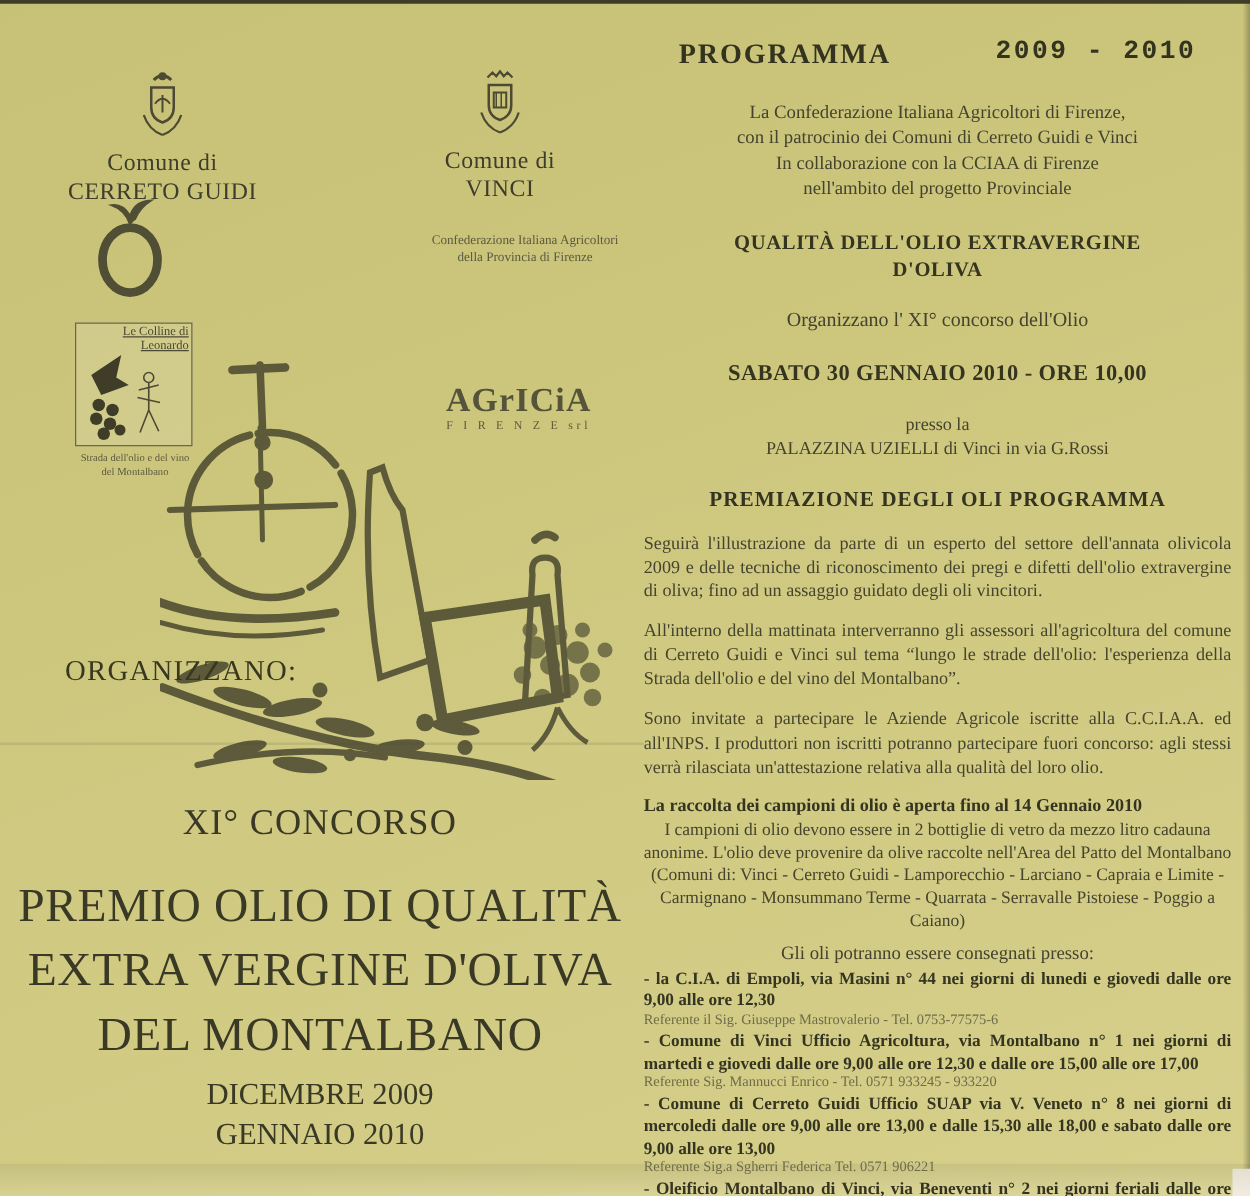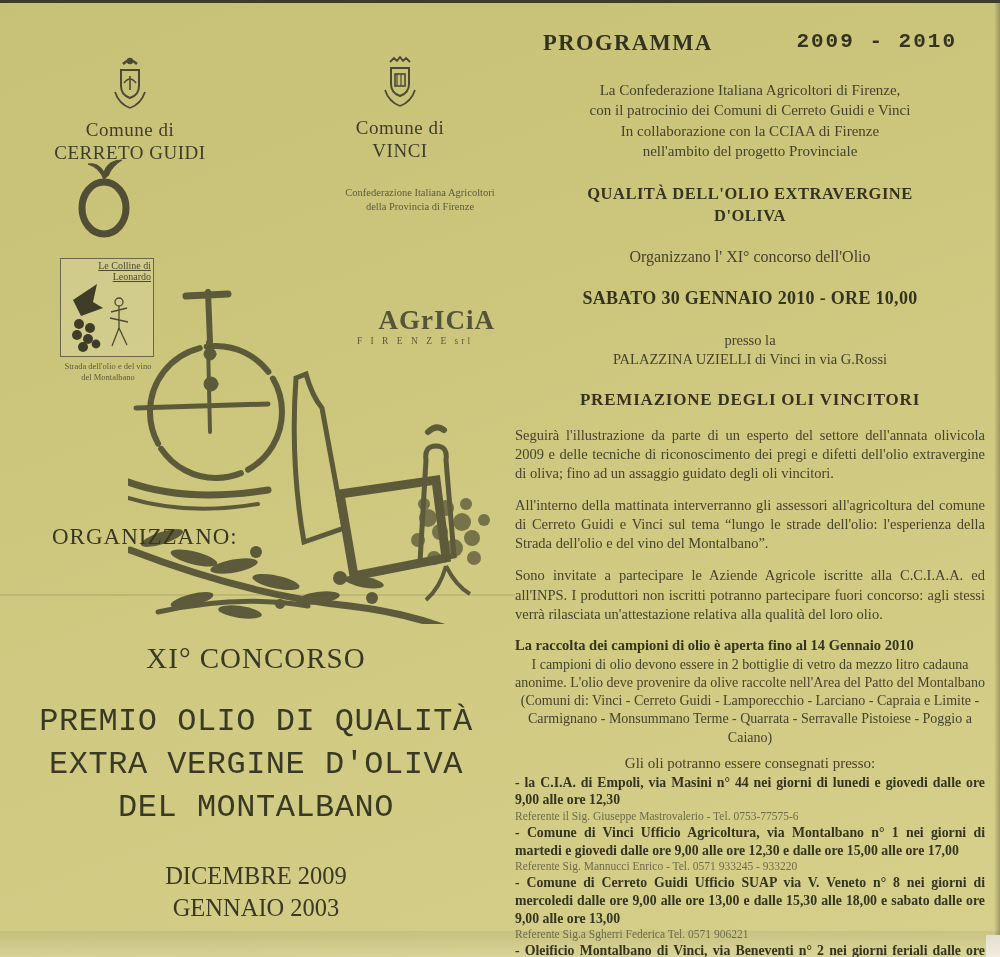--- a/index.html
+++ b/index.html
@@ -18,25 +18,25 @@
   .crease{position:absolute;left:0;top:594px;width:515px;height:2px;background:rgba(90,88,50,.15);}
 
   .abs{position:absolute;}
   .center{text-align:center;}
 
   
   .comune-label{font-size:19px;letter-spacing:.5px;line-height:1.25;}
   .comune-name{font-size:19px;letter-spacing:.5px;}
   .logo-caption{font-size:10.5px;color:#5c5a3e;line-height:1.35;}
   .cia-word{font-size:36px;font-weight:bold;font-style:italic;color:#55533a;letter-spacing:-2px;}
-  .agricia-word{font-size:27px;font-weight:bold;color:#55533a;letter-spacing:1px;text-align:right;}
+  .agricia-word{font-size:27px;font-weight:bold;color:#55533a;letter-spacing:1px;}
   .agricia-sub{font-size:9.5px;letter-spacing:3px;color:#5c5a3e;}
   .organizzano{font-size:23px;letter-spacing:1px;color:#38371f;}
   .concorso{font-size:29px;letter-spacing:1px;color:#3a3926;}
-  .big-title{font-size:32px;line-height:1.35;letter-spacing:.5px;color:#3a3926;font-family:Liberation Mono, monospace;}
+  .big-title{font-size:38px;line-height:1.35;letter-spacing:.5px;color:#3a3926;}
   .dates{font-size:24.5px;line-height:1.3;color:#3a3926;}
   .colline-box{width:88px;border:1px solid #6a684a;padding:2px;background:rgba(255,255,255,.12);}
   .colline-title{font-size:10px;color:#4c4a32;line-height:1.05;text-align:right;text-decoration:underline;}
 
   
   .rcol{position:absolute;left:515px;top:30px;width:470px;}
   .prog-row{display:flex;justify-content:space-between;padding:0 28px 0 28px;margin-bottom:24px;}
   .prog-title{font-size:22.5px;font-weight:bold;letter-spacing:1.5px;color:#34331f;}
   .prog-years{font-size:21px;font-weight:bold;color:#34331f;letter-spacing:2px;font-family:Liberation Mono, monospace;}
   .intro{font-size:15px;line-height:1.35;white-space:pre-line;margin-bottom:22px;color:#44432d;}
@@ -208,21 +208,21 @@
   <div class="abs center concorso" style="left:0;top:642px;width:512px;">XI° CONCORSO</div>
 
   <div class="abs center big-title" style="left:0;top:700px;width:512px;">
     <div>PREMIO OLIO DI QUALITÀ</div>
     <div>EXTRA VERGINE D'OLIVA</div>
     <div>DEL MONTALBANO</div>
   </div>
 
   <div class="abs center dates" style="left:0;top:860px;width:512px;">
     <div>DICEMBRE 2009</div>
-    <div>GENNAIO 2003</div>
+    <div>GENNAIO 2010</div>
   </div>
 
   <div class="rcol">
 
     <div class="prog-row">
       <span class="prog-title">PROGRAMMA</span>
       <span class="prog-years">2009 - 2010</span>
     </div>
 
     <div class="intro center">La Confederazione Italiana Agricoltori di Firenze,
@@ -232,21 +232,21 @@
 
     <div class="h-bold center qualita" style="max-width:360px;margin-left:auto;margin-right:auto;text-align:center;">QUALITÀ DELL'OLIO EXTRAVERGINE D'OLIVA</div>
 
     <div class="organizza-line center">Organizzano l' XI° concorso dell'Olio</div>
 
     <div class="sabato center">SABATO 30 GENNAIO 2010  - ORE 10,00</div>
 
     <div class="presso center">presso la
 PALAZZINA UZIELLI di Vinci in via G.Rossi</div>
 
-    <div class="premiazione center">PREMIAZIONE DEGLI OLI VINCITORI</div>
+    <div class="premiazione center">PREMIAZIONE DEGLI OLI PROGRAMMA</div>
 
     <div class="para">Seguirà l'illustrazione da parte di un esperto del settore dell'annata olivicola 2009 e delle tecniche di riconoscimento dei pregi e difetti dell'olio extravergine di oliva; fino ad un assaggio guidato degli oli vincitori.</div>
     <div class="para">All'interno della mattinata interverranno gli assessori all'agricoltura del comune di Cerreto Guidi e Vinci sul tema “lungo le strade dell'olio: l'esperienza della Strada dell'olio e del vino del Montalbano”.</div>
     <div class="para">Sono invitate a partecipare le Aziende Agricole iscritte alla C.C.I.A.A. ed all'INPS. I produttori non iscritti potranno partecipare fuori concorso: agli stessi verrà rilasciata un'attestazione relativa alla qualità del loro olio.</div>
 
     <div class="racc-title">La raccolta dei campioni di olio è aperta fino al 14 Gennaio 2010</div>
     <div class="racc-body">I campioni di olio devono essere in 2 bottiglie di vetro da mezzo litro cadauna anonime. L'olio deve provenire da olive raccolte nell'Area del Patto del Montalbano (Comuni di: Vinci - Cerreto Guidi - Lamporecchio - Larciano - Capraia e Limite - Carmignano - Monsummano Terme - Quarrata - Serravalle Pistoiese - Poggio a Caiano)</div>
 
     <div class="consegna">Gli oli potranno essere consegnati presso:</div>
 

